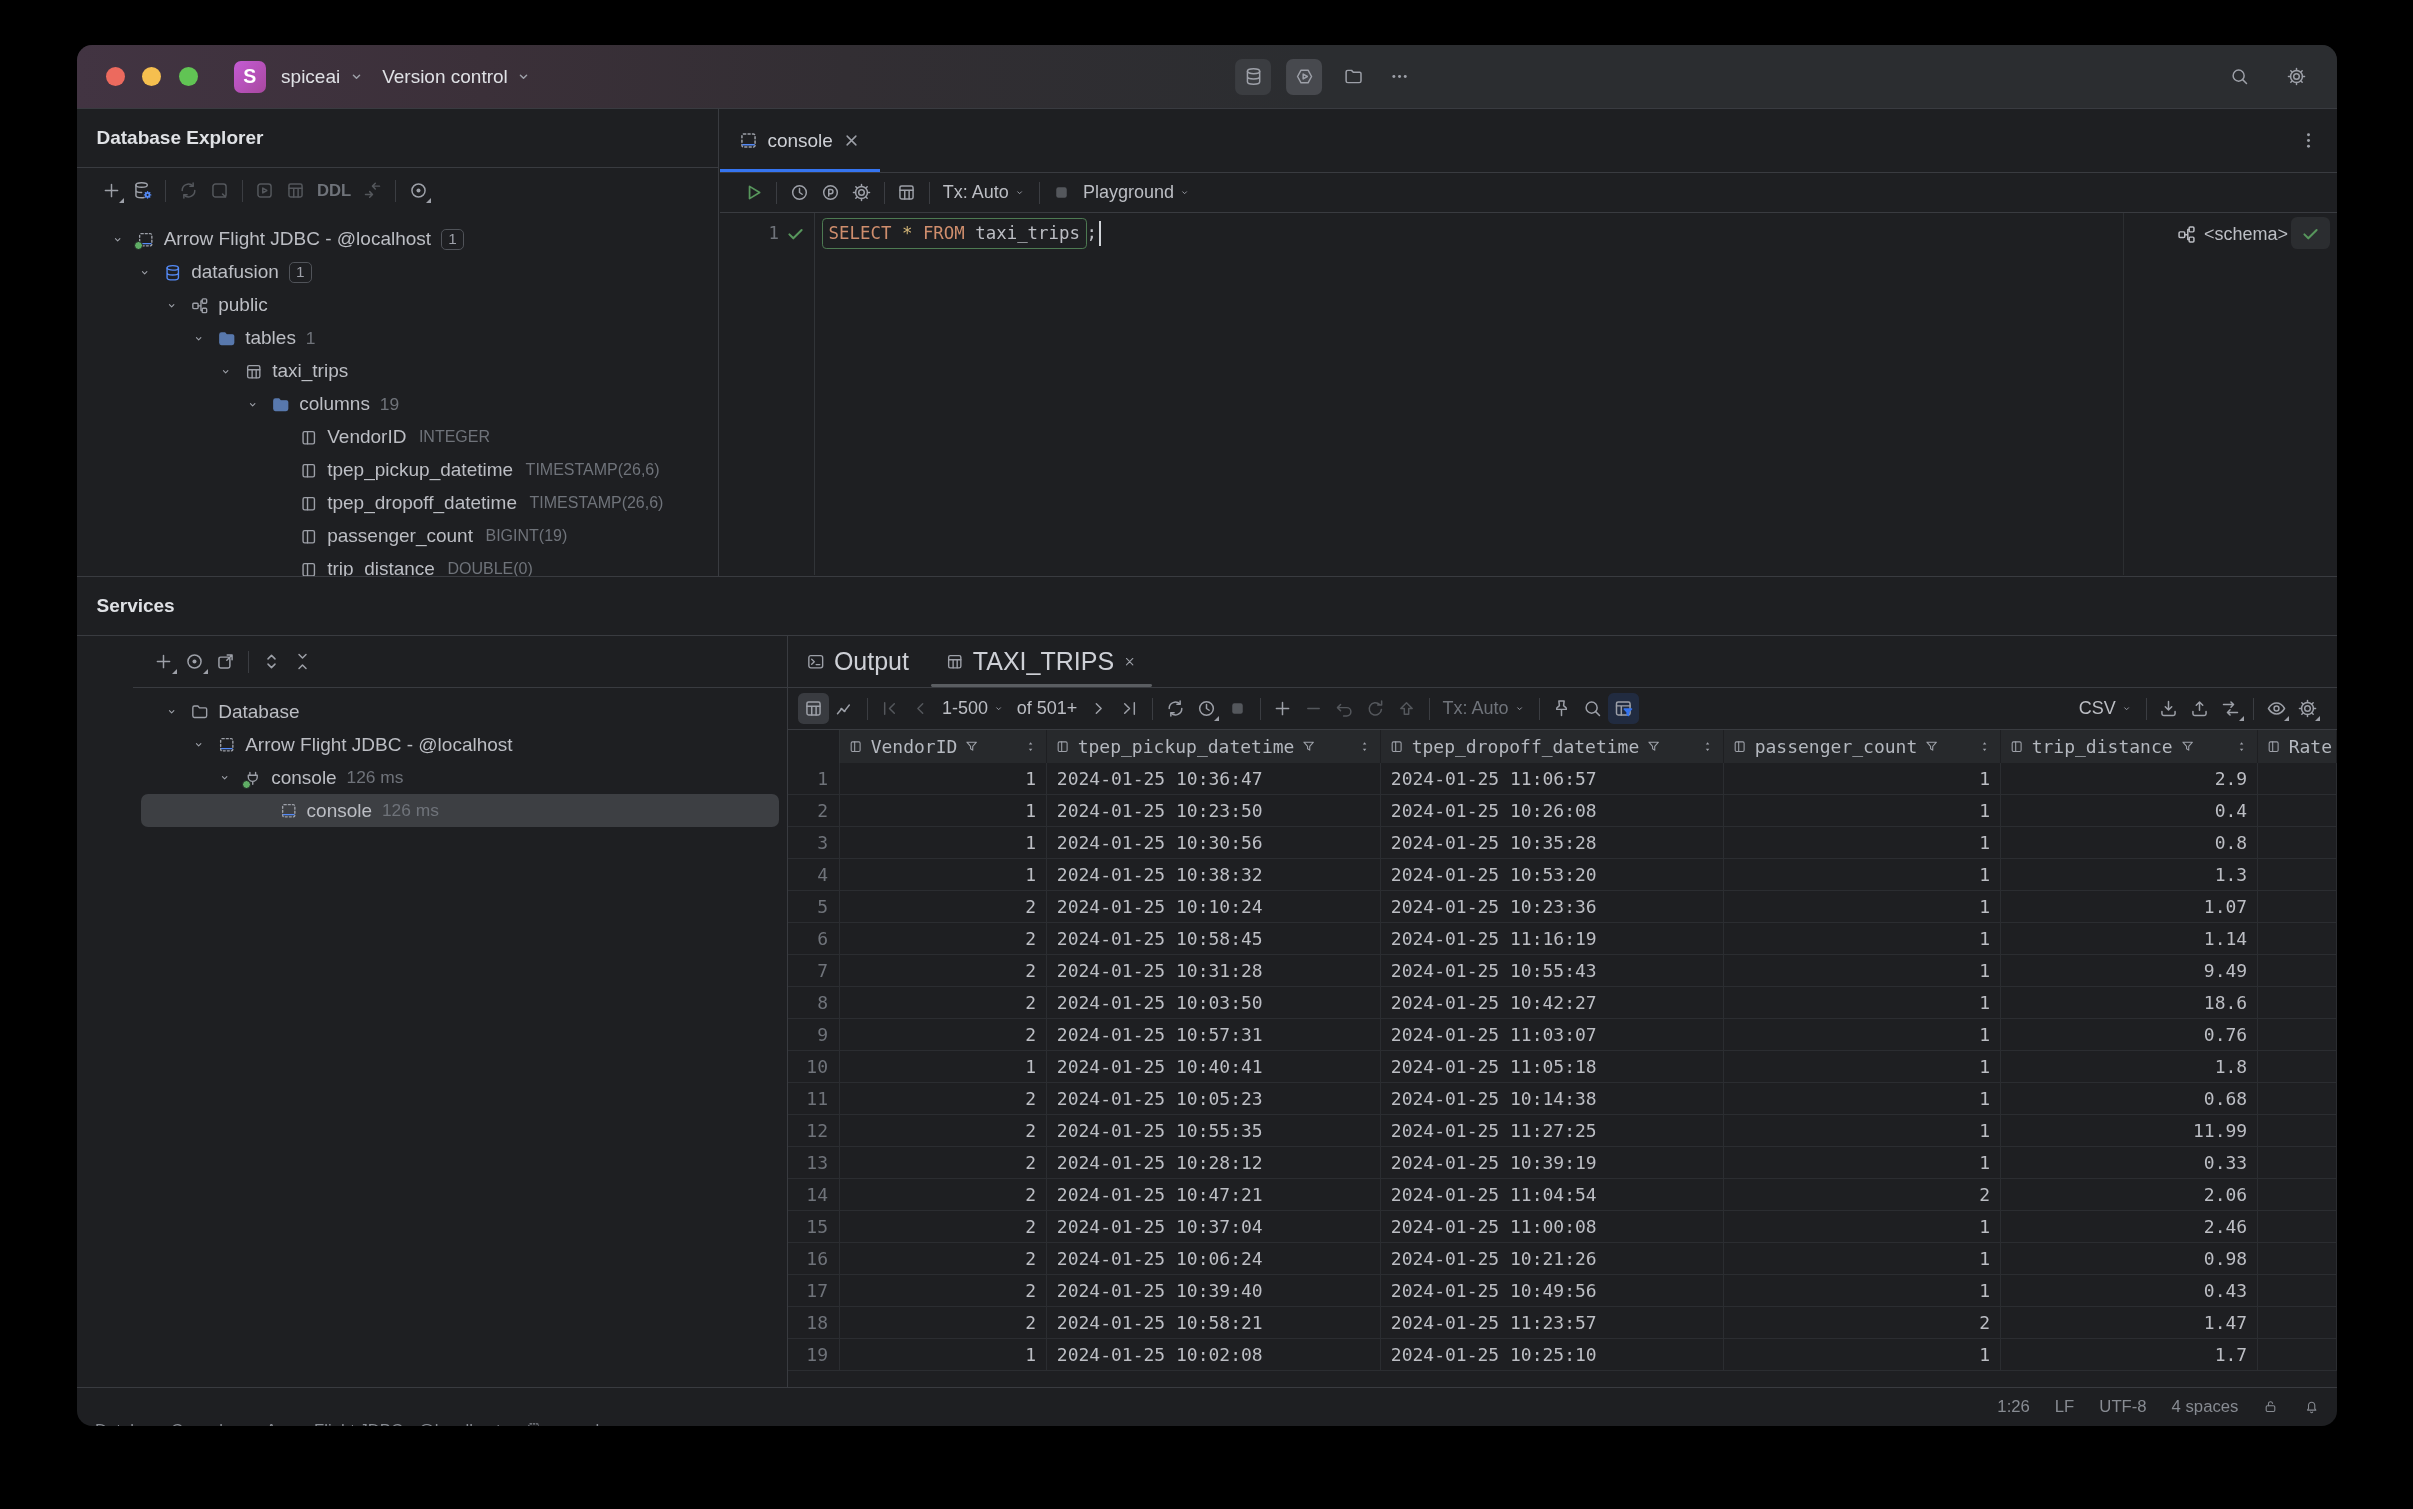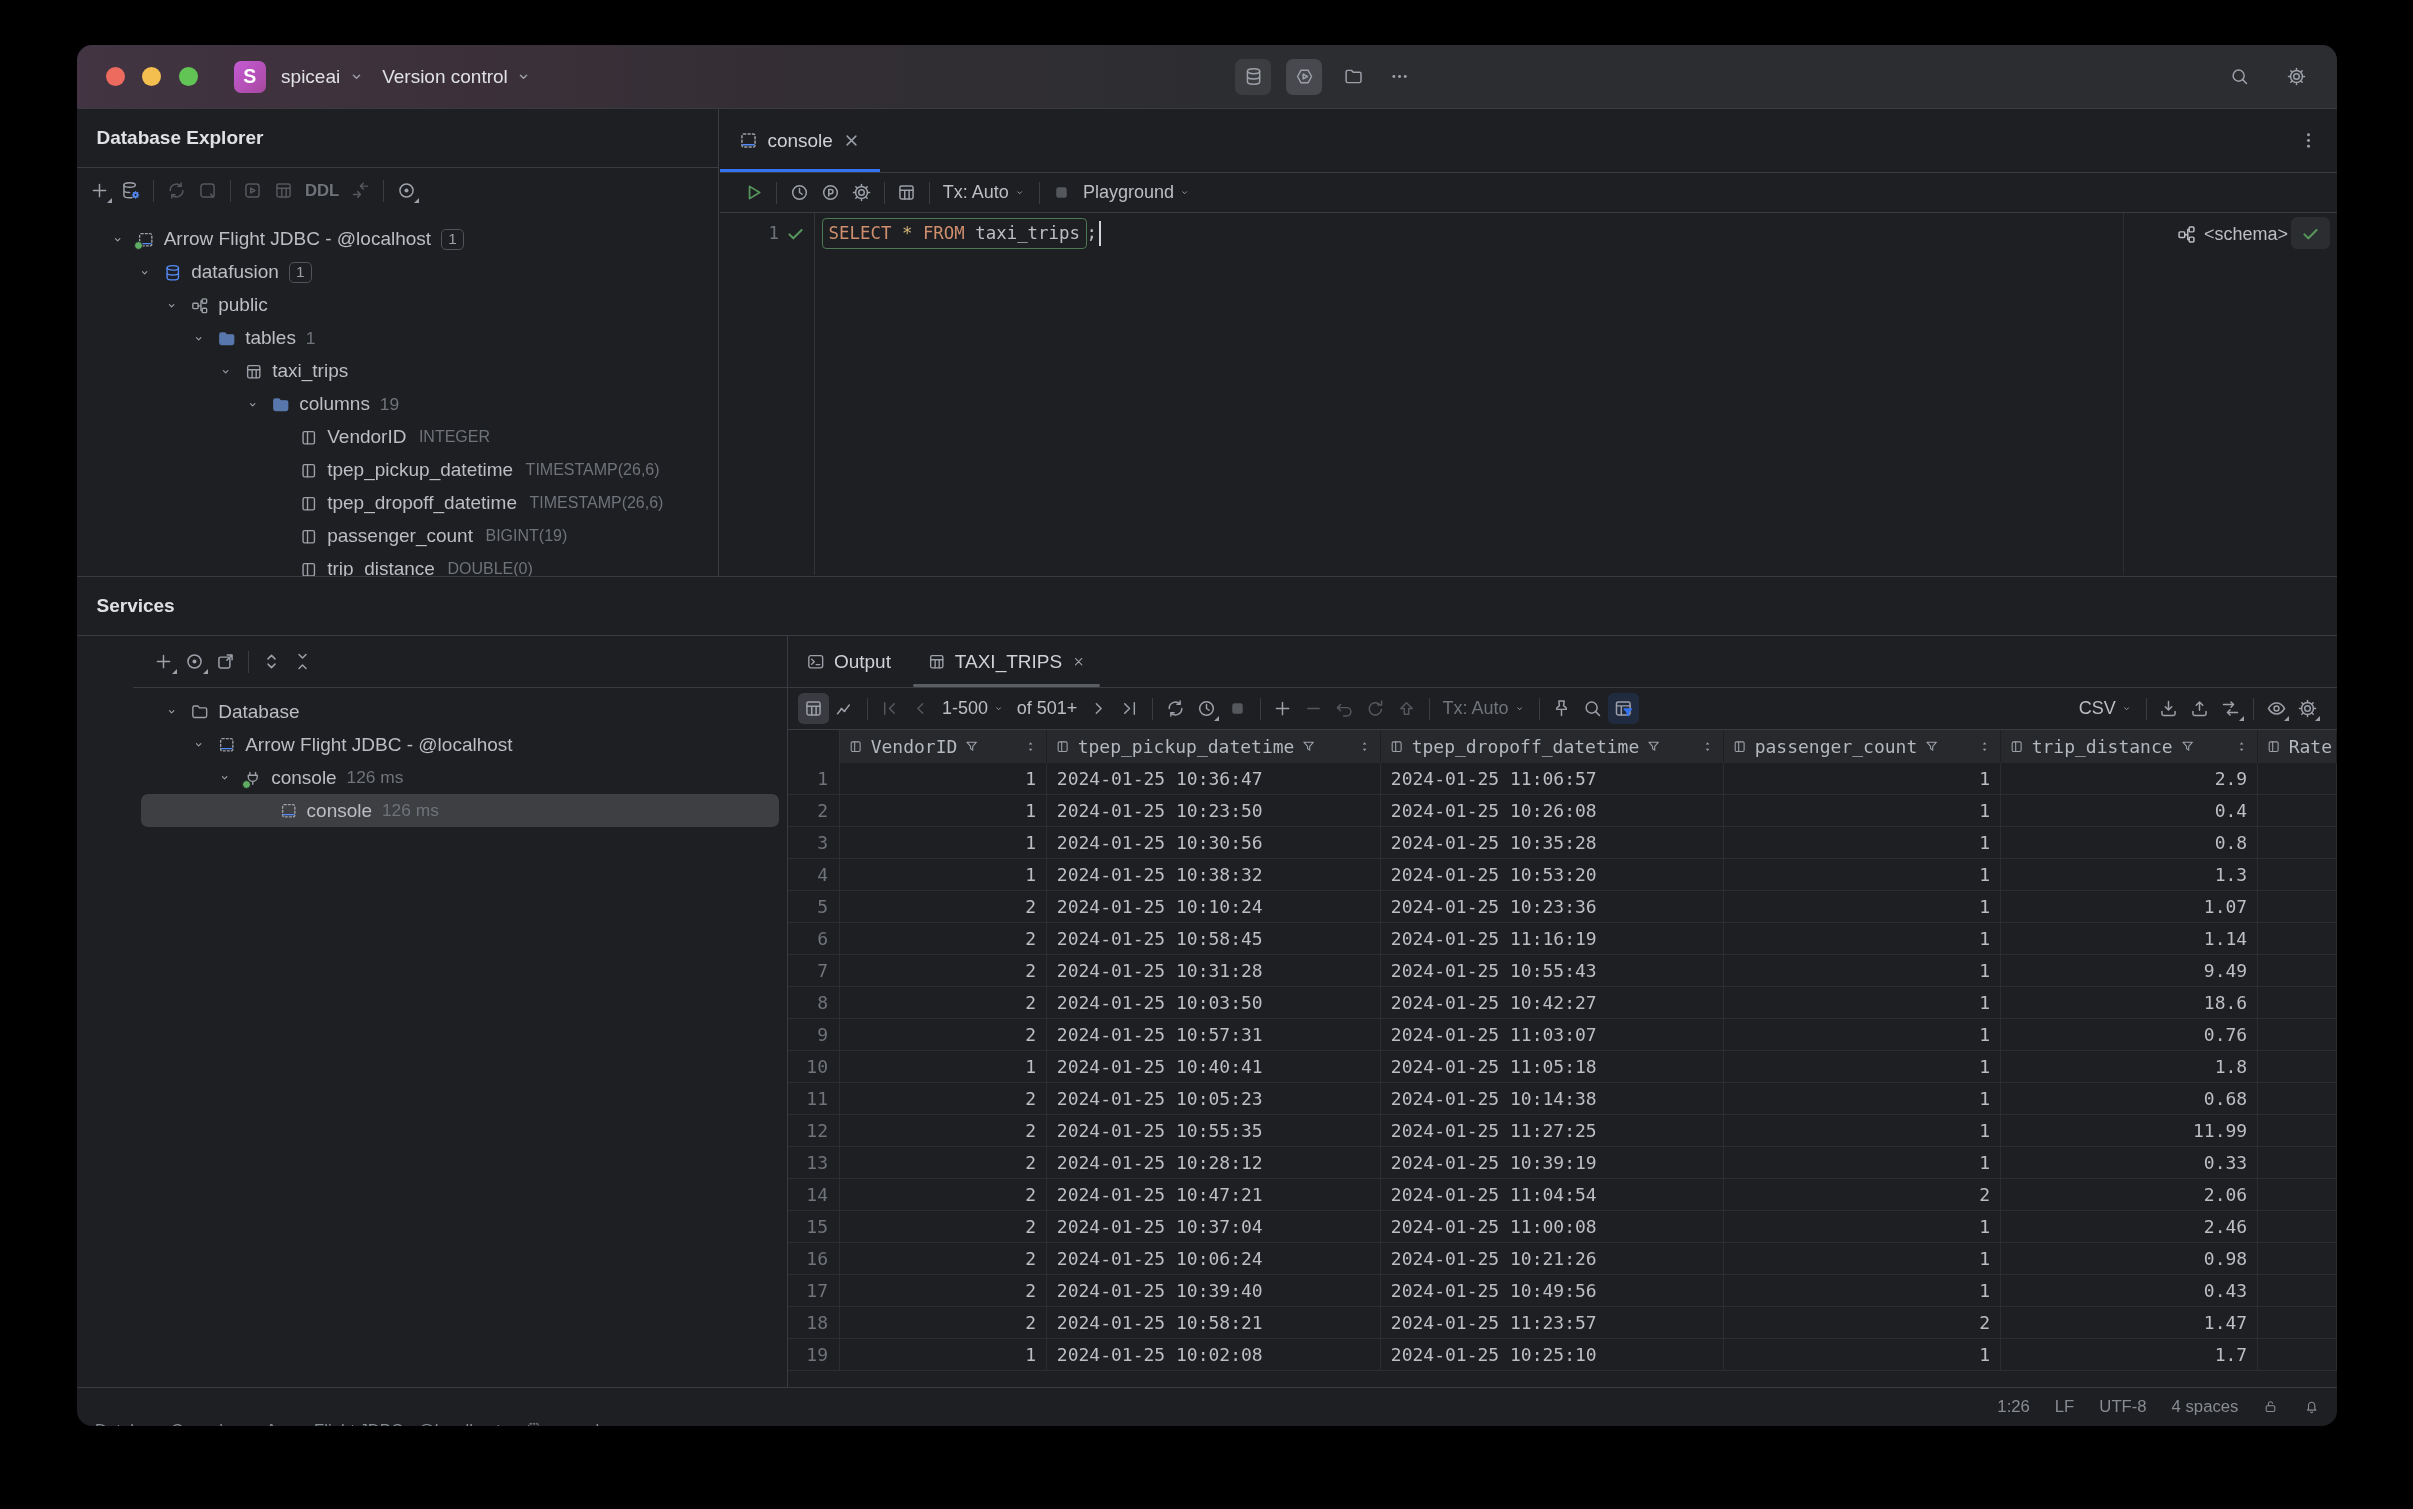--- a/index.html
+++ b/index.html
@@ -30,21 +30,21 @@
   .tmenu .svg { color:#9da0a8; }
   #tb-center { position:absolute; left:50%; transform:translateX(-50%); margin-left:118px; display:flex; align-items:center; gap:15.3px; }
   #tb-center .boxed { background:#3b3d41; width:36px; height:36px; border-radius:7px; }
   #tb-center .boxed.lit { background:#47494e; }
   #tb-right { position:absolute; right:25px; display:flex; align-items:center; gap:26.5px; color:#9da0a8; }
 
   
   #explorer { position:absolute; left:0; top:64px; width:642px; height:467px; border-right:0.7px solid #393b40; overflow:hidden; }
   .panel-header { height:59px; display:flex; align-items:center; padding-left:19.5px; border-bottom:0.7px solid #393b40;
     color:#dfe1e5; font-size:19px; font-weight:600; }
-  #x-toolbar { height:45px; display:flex; align-items:center; padding-left:7px; }
+  #x-toolbar { height:45px; display:flex; align-items:center; padding-left:19px; }
   #x-tree { padding-top:9.8px; }
 
   .trow { height:33px; display:flex; align-items:center; color:#bcbec4; font-size:19px; white-space:nowrap; }
   .trow .chev { width:28px; display:flex; justify-content:center; color:#9da0a8; flex:0 0 auto; }
   .trow .ticon { width:28px; display:flex; justify-content:center; flex:0 0 auto; }
   .trow .lbl { margin-left:4.2px; }
   .trow .badge { margin-left:9.8px; border:0.7px solid #505359; border-radius:4.9px; color:#9da0a8; font-size:15.3px; padding:0.7px 6.3px; }
   .trow .cnt { margin-left:9.8px; color:#6f737a; font-size:17.4px; }
   .trow .typ { margin-left:12.5px; color:#6f737a; font-size:16px; }
   .trow .tms { margin-left:9.8px; color:#6f737a; font-size:17.4px; }
@@ -82,21 +82,21 @@
   .txicon { color:#9da0a8; font-size:17.4px; font-weight:600; position:relative; }
   .txicon:after { content:"◢"; font-size:8.4px; position:absolute; right:-7px; bottom:-2.8px; color:#9da0a8; }
   .stopblock { width:21px; height:21px; border-radius:4.2px; background:#5a5d63; }
   #s-toolbar { position:absolute; left:56px; right:0; top:0; height:52px; border-bottom:0.7px solid #393b40;
     display:flex; align-items:center; padding-left:15.3px; }
   #s-tree { position:absolute; left:56px; right:0; top:52px; bottom:0; padding-top:7px; }
 
   
   #results { position:absolute; left:711px; top:59px; right:0; bottom:0; }
   #r-tabs { height:52px; display:flex; align-items:center; border-bottom:0.7px solid #393b40; position:relative; }
-  .rtab { position:relative; height:100%; display:flex; align-items:center; gap:8.4px; padding:0 18px; color:#ced0d6; font-size:19px; }
+  .rtab { position:relative; height:100%; display:flex; align-items:center; gap:8.4px; padding:0 18px; color:#ced0d6; font-size:25px; }
   .rtab .under { position:absolute; left:4.2px; right:4.2px; bottom:0; height:3.5px; background:#5a5d61; border-radius:1.4px; }
   #r-toolbar { height:42px; display:flex; align-items:center; padding-left:9.8px; border-bottom:0.7px solid #393b40; position:relative; }
   #r-toolbar-right { position:absolute; right:14px; display:flex; align-items:center; }
   .ib.filter-active { background:rgba(53,116,240,.15); }
 
   
   #grid { position:absolute; left:0; top:94px; right:0; bottom:0; overflow:hidden;
     font-family:"DejaVu Sans Mono", monospace; font-size:18px; color:#bcbec4; }
   #ghead { display:flex; height:33px; }
   .hcell { display:flex; align-items:center; gap:7px; background:#27292c; border-right:1.4px solid #1e1f22;

